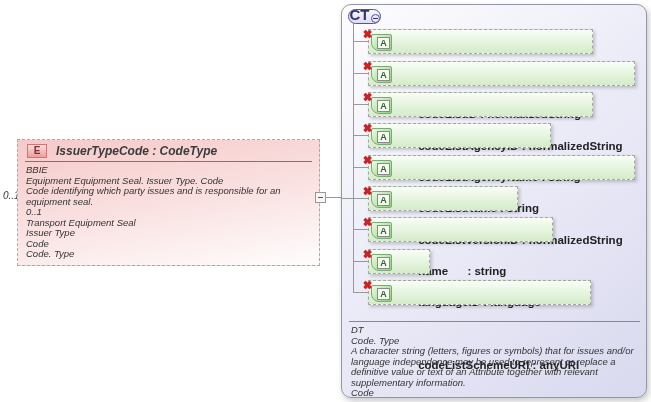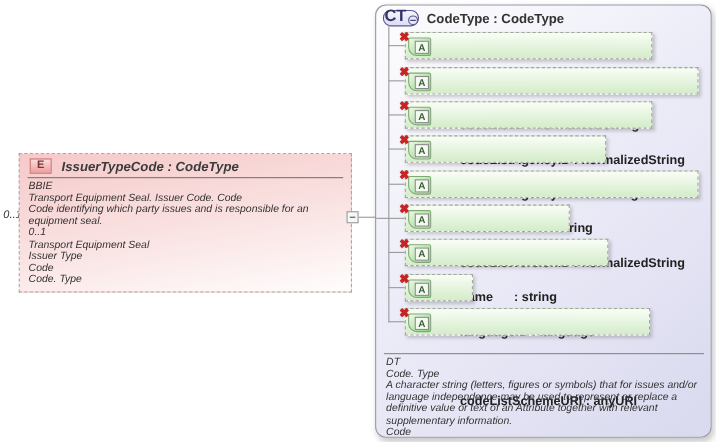--- a/index.html
+++ b/index.html
@@ -113,42 +113,41 @@
   <div class="cardinality">0..1</div>
 
   <div class="element-box">
     <div class="el-header">
       <span class="e-icon">E</span>
       <span class="el-title">IssuerTypeCode : CodeType</span>
     </div>
     <div class="el-sep"></div>
     <div class="el-annotation">
       <div>BBIE</div>
-      <div>Transport Equipment Seal. Issuer Code. Code</div>
+      <div>Equipment Equipment Seal. Issuer Type. Code</div>
       <div>Code identifying which party issues and is responsible for an equipment seal.</div>
       <div>0..1</div>
       <div>Transport Equipment Seal</div>
       <div>Issuer Type</div>
       <div>Code</div>
       <div>Code. Type</div>
     </div>
   </div>
 
   <div class="handle">
     <span class="minus-line"></span>
   </div>
   <div class="connector-h"></div>
 
   <div class="type-panel">
     <div class="ct-header">
       <span class="ct-pill">
         <span>CT</span>
         <span class="ct-minus"></span>
       </span>
-      <span class="ct-title">CodeType : CodeType</span>
     </div>
 
     <div class="tree-v"></div>
     <div class="tree-stub" style="left:11px;top:36px;width:15px"></div>
     <div class="tree-stub" style="left:11px;top:68px;width:15px"></div>
     <div class="tree-stub" style="left:11px;top:99px;width:15px"></div>
     <div class="tree-stub" style="left:11px;top:130px;width:15px"></div>
     <div class="tree-stub" style="left:11px;top:162px;width:15px"></div>
     <div class="tree-stub" style="left:0;top:193px;width:26px"></div>
     <div class="tree-stub" style="left:11px;top:224px;width:15px"></div>

